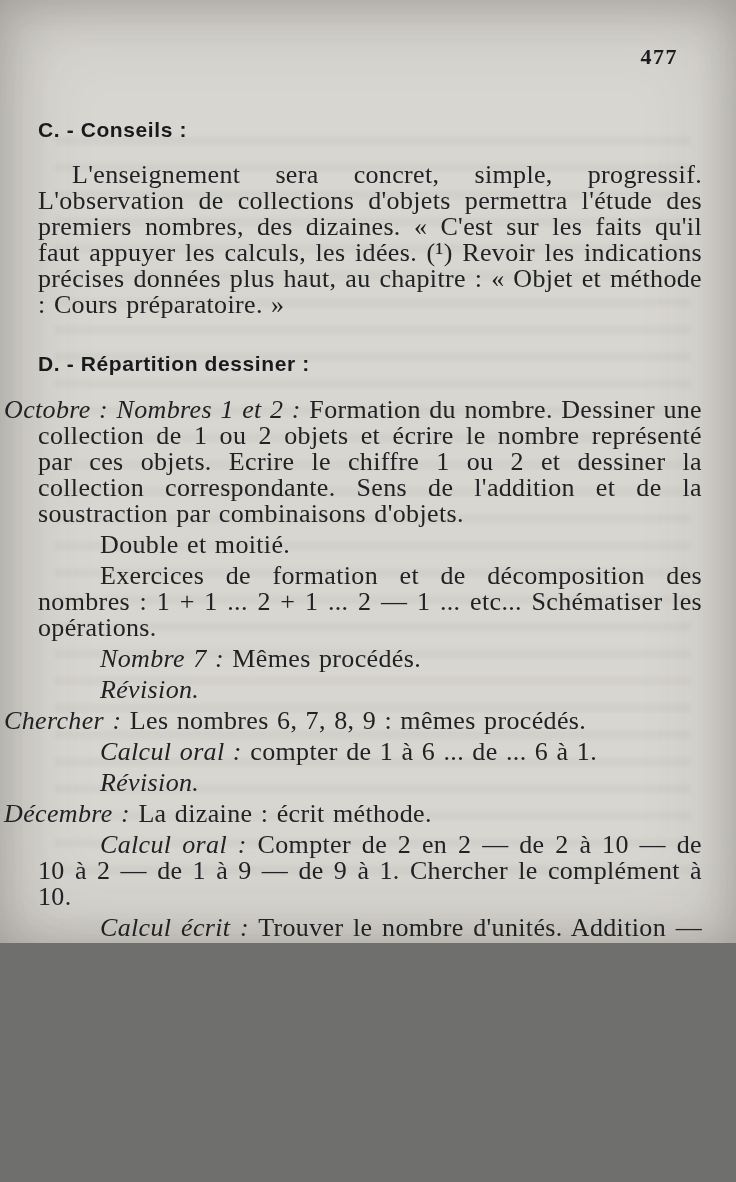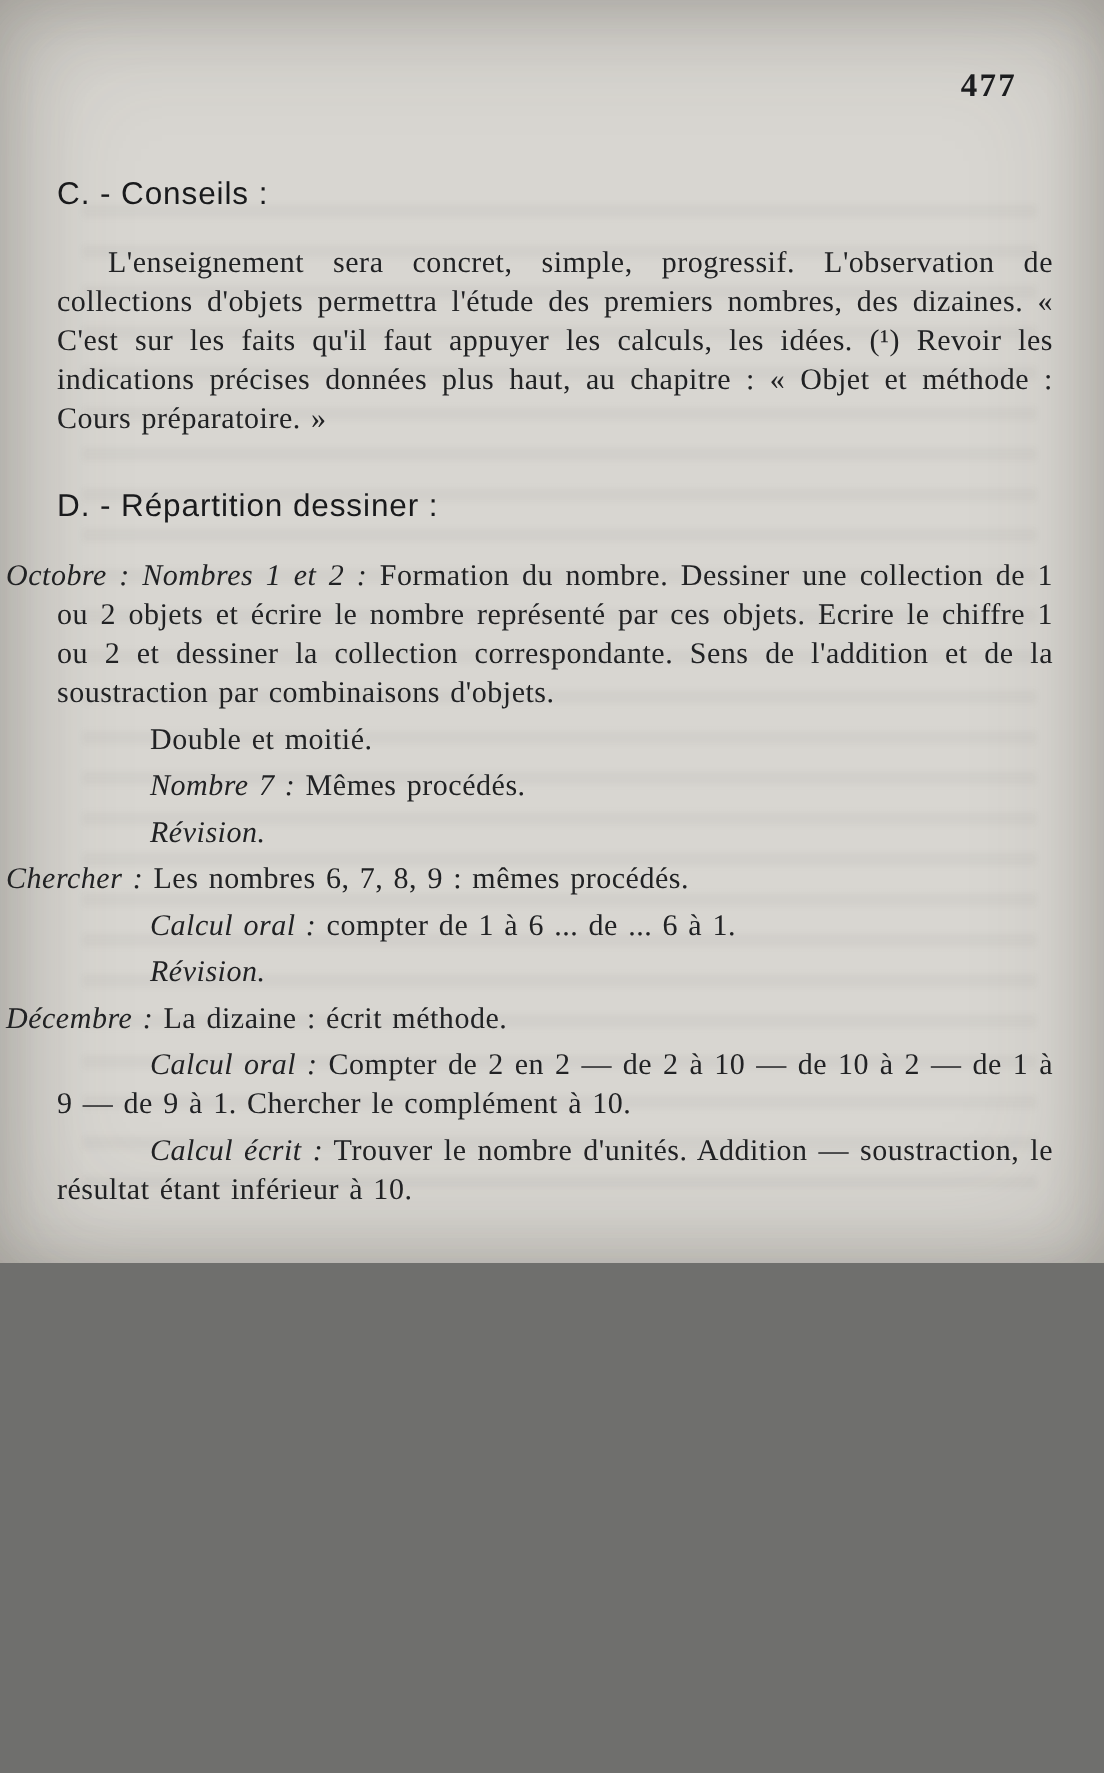--- a/index.html
+++ b/index.html
@@ -1,21 +1,21 @@
 <!DOCTYPE html>
 <html><head>
 <meta charset="utf-8">
 <style>
   * { box-sizing: border-box; }
   html, body { margin: 0; padding: 0; background: #6f6f6d; }
 
   .page {
     position: relative;
     width: 736px;
-    height: 842px;
+    height: 943px;
     margin: 0 auto;
     background: #d8d6d1;
     overflow: hidden;
     font-family: "Liberation Serif", "DejaVu Serif", serif;
     color: #212224;
     box-shadow:
       inset 0 0 90px rgba(72, 68, 58, 0.22),
       inset -8px 0 34px rgba(72, 68, 58, 0.12),
       inset 10px 10px 50px rgba(60, 58, 50, 0.14);
   }
@@ -50,29 +50,29 @@
     position: absolute;
     left: 38px;
     top: 118px;
     width: 664px;
   }
 
   .heading {
     font-family: "Liberation Sans", "DejaVu Sans", sans-serif;
     font-size: 21px;
     line-height: 24px;
-    font-weight: 400;
+    font-weight: 700;
     letter-spacing: 0.6px;
     color: #191a1c;
     margin: 0 0 20px 0;
   }
   .d-heading { margin-top: 34px; margin-bottom: 21px; }
 
   p {
-    font-size: 20px;
+    font-size: 26px;
     line-height: 26px;
     text-align: justify;
     letter-spacing: 0.35px;
     word-spacing: 1.5px;
     margin: 0;
   }
 
   .c-para { text-indent: 34px; }
 
   .d-paras p { margin: 5px 0 0 0; }
@@ -100,20 +100,21 @@
 
     <h2 class="heading">C. - Conseils :</h2>
 
     <p class="c-para">L'enseignement sera concret, simple, progressif. L'observation de collections d'objets permettra l'étude des premiers nombres, des dizaines. « C'est sur les faits qu'il faut appuyer les calculs, les idées. (¹) Revoir les indications précises données plus haut, au chapitre : « Objet et méthode : Cours préparatoire. »</p>
 
     <h2 class="heading d-heading">D. - Répartition dessiner :</h2>
 
     <div class="d-paras">
         <p class="para p-hang"><span class="it">Octobre : Nombres 1 et 2 :</span><span> Formation du nombre. Dessiner une collection de 1 ou 2 objets et écrire le nombre représenté par ces objets. Ecrire le chiffre 1 ou 2 et dessiner la collection correspondante. Sens de l'addition et de la soustraction par combinaisons d'objets.</span></p>
         <p class="para p-indent"><span class="it"></span><span>Double et moitié.</span></p>
+        <p class="para p-indent"><span class="it"></span><span>Exercices de formation et de décomposition des nombres :  1 + 1 ...  2 + 1 ...  2 — 1  ... etc... Schématiser les opérations.</span></p>
         <p class="para p-indent"><span class="it">Nombre 7 :</span><span> Mêmes procédés.</span></p>
         <p class="para p-indent"><span class="it">Révision.</span><span></span></p>
         <p class="para p-hang"><span class="it">Chercher :</span><span> Les nombres 6, 7, 8, 9 : mêmes procédés.</span></p>
         <p class="para p-indent"><span class="it">Calcul oral :</span><span> compter de 1 à 6 ... de ... 6 à 1.</span></p>
         <p class="para p-indent"><span class="it">Révision.</span><span></span></p>
         <p class="para p-hang"><span class="it">Décembre :</span><span> La dizaine : écrit méthode.</span></p>
         <p class="para p-indent"><span class="it">Calcul oral :</span><span> Compter de 2 en 2 — de 2 à 10 — de 10 à 2 — de 1 à 9 — de 9 à 1. Chercher le complément à 10.</span></p>
         <p class="para p-indent"><span class="it">Calcul écrit :</span><span> Trouver le nombre d'unités. Addition — soustraction, le résultat étant inférieur à 10.</span></p>
       </div>
 

